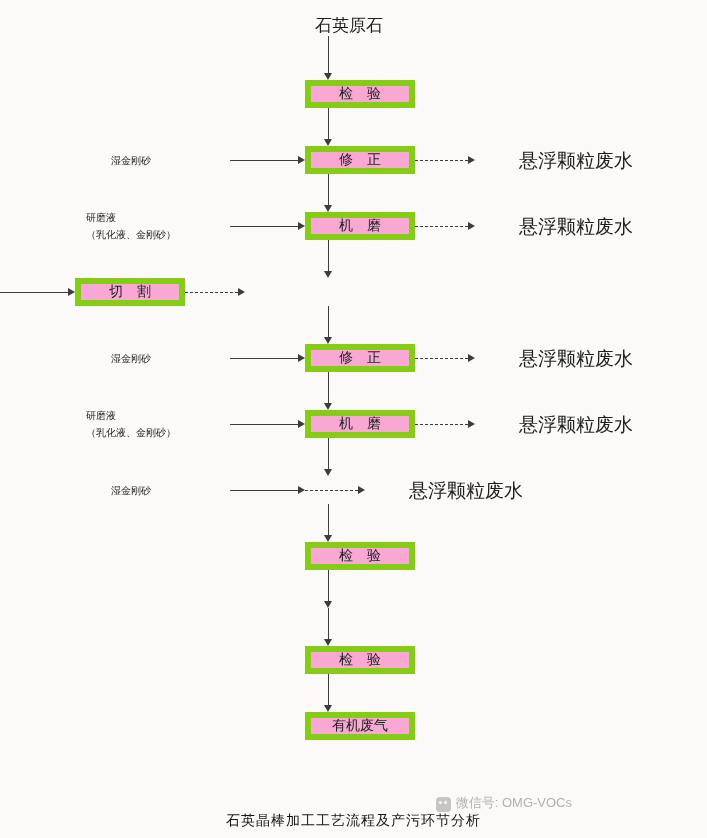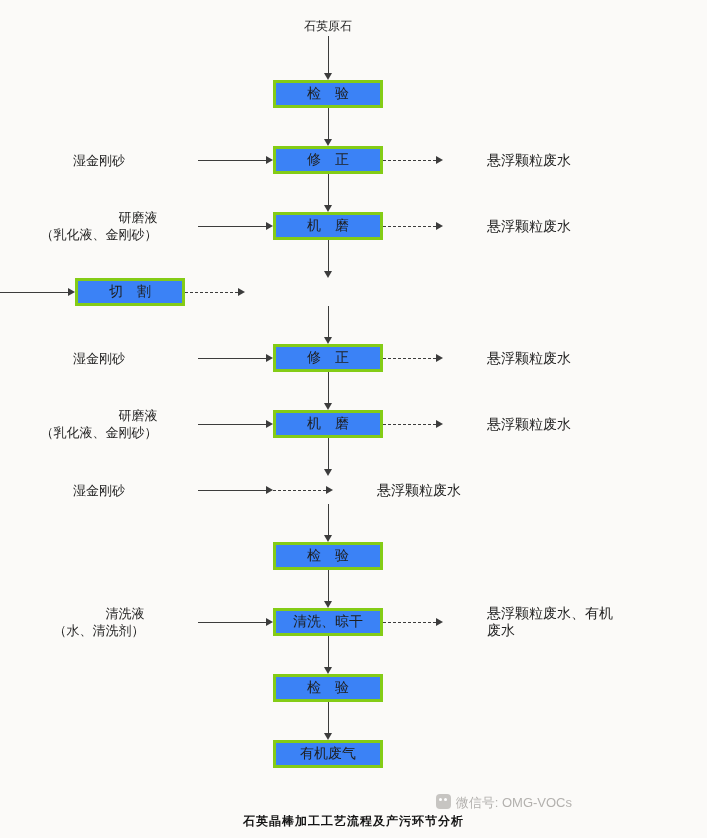--- a/index.html
+++ b/index.html
@@ -7,43 +7,43 @@
     width: 707px; height: 838px;
     background: #fbfaf8;
     font-family: "Liberation Sans", sans-serif;
     color: #1e1e1e;
     position: relative;
     overflow: hidden;
   }
   .page { position: relative; width: 707px; height: 838px; padding-top: 16px; box-sizing: border-box; }
 
   
-  .title { width: 110px; margin-left: 273px; text-align: center; font-size: 12px; height: 20px; line-height: 20px; }
+  .title { width: 110px; margin-left: 273px; text-align: right; font-size: 17px; height: 20px; line-height: 20px; }
 
   
   .vconn { width: 110px; margin-left: 273px; height: 38px; display: flex; flex-direction: column; align-items: center; }
   .vconn.first { height: 44px; }
   .vline { width: 1px; flex: 1; background: #3c3c3c; }
   .tri-down { width: 0; height: 0; border-left: 4px solid transparent; border-right: 4px solid transparent; border-top: 7px solid #3c3c3c; }
 
   
   .row { display: flex; height: 28px; align-items: center; }
-  .cell-left { width: 198px; display: flex; justify-content: center; align-items: center; text-align: right; font-size: 13px; line-height: 17px; white-space: pre-line; }
+  .cell-left { width: 198px; display: flex; justify-content: center; align-items: center; text-align: left; font-size: 10px; line-height: 17px; white-space: pre-line; padding-left: 32px; }
   .cell-harrow { width: 75px; display: flex; align-items: center; }
   .cell-box { width: 110px; height: 28px; flex: 0 0 110px; }
-  .pbox { width: 100%; height: 100%; box-sizing: border-box; border: 3px solid #84cc16; background: #3b82f6; display: flex; align-items: center; justify-content: center; font-size: 14px; text-align: right; }
+  .pbox { width: 100%; height: 100%; box-sizing: border-box; border: 6px solid #84cc16; background: #f9a8d4; display: flex; align-items: center; justify-content: center; font-size: 14px; text-align: right; }
   .cell-darrow { width: 60px; display: flex; align-items: center; }
-  .cell-right { flex: 1; padding-left: 44px; font-size: 14px; line-height: 17px; white-space: pre-line; box-sizing: border-box; }
+  .cell-right { flex: 1; padding-left: 44px; font-size: 19px; line-height: 17px; white-space: pre-line; box-sizing: border-box; }
   .hline { flex: 1; height: 0; border-top: 1px solid #3c3c3c; }
   .hline.dashed { border-top-style: dashed; }
   .tri-right { width: 0; height: 0; border-top: 4px solid transparent; border-bottom: 4px solid transparent; border-left: 7px solid #3c3c3c; }
 
-  .caption { position: absolute; left: 0; right: 0; bottom: 8px; text-align: center; font-weight: bold; font-size: 12px; letter-spacing: 1px; color: #141414; }
-
-  .watermark { position: absolute; right: 135px; bottom: 26px; display: flex; align-items: flex-start; gap: 5px; color: #b3b1ae; font-size: 13px; }
+  .caption { position: absolute; left: 0; right: 0; bottom: 8px; text-align: center; font-weight: normal; font-size: 14px; letter-spacing: 1px; color: #141414; }
+
+  .watermark { position: absolute; right: 135px; bottom: 26px; display: flex; align-items: flex-end; gap: 5px; color: #b3b1ae; font-size: 13px; }
   .wicon { width: 15px; height: 15px; border-radius: 4px; background: #c7c5c2; display: inline-block; position: relative; }
   .wicon::before { content: ""; position: absolute; left: 3px; top: 4px; width: 3px; height: 3px; border-radius: 50%; background: #fff; }
   .wicon::after { content: ""; position: absolute; left: 8px; top: 4px; width: 3px; height: 3px; border-radius: 50%; background: #fff; }
 </style>
 </head>
 <body>
 
 <div class="page">
 
   <div class="title">石英原石</div>
@@ -199,37 +199,20 @@
       </div>
     <div class="cell-darrow"></div>
     <div class="cell-right"></div>
   </div>
 
   <div class="vconn">
       <span class="vline"></span>
       <span class="tri-down"></span>
     </div>
 
-  <div class="row">
-    <div class="cell-left">清洗液
-（水、清洗剂）</div>
-    <div class="cell-harrow">
-        <span class="hline"></span>
-        <span class="tri-right"></span>
-      </div>
-    <div class="cell-box">
-        <div class="pbox">清洗、晾干</div>
-      </div>
-    <div class="cell-darrow">
-        <span class="hline dashed"></span>
-        <span class="tri-right"></span>
-      </div>
-    <div class="cell-right">悬浮颗粒废水、有机
-废水</div>
-  </div>
 
   <div class="vconn">
       <span class="vline"></span>
       <span class="tri-down"></span>
     </div>
 
   <div class="row">
     <div class="cell-left"></div>
     <div class="cell-harrow"></div>
     <div class="cell-box">

